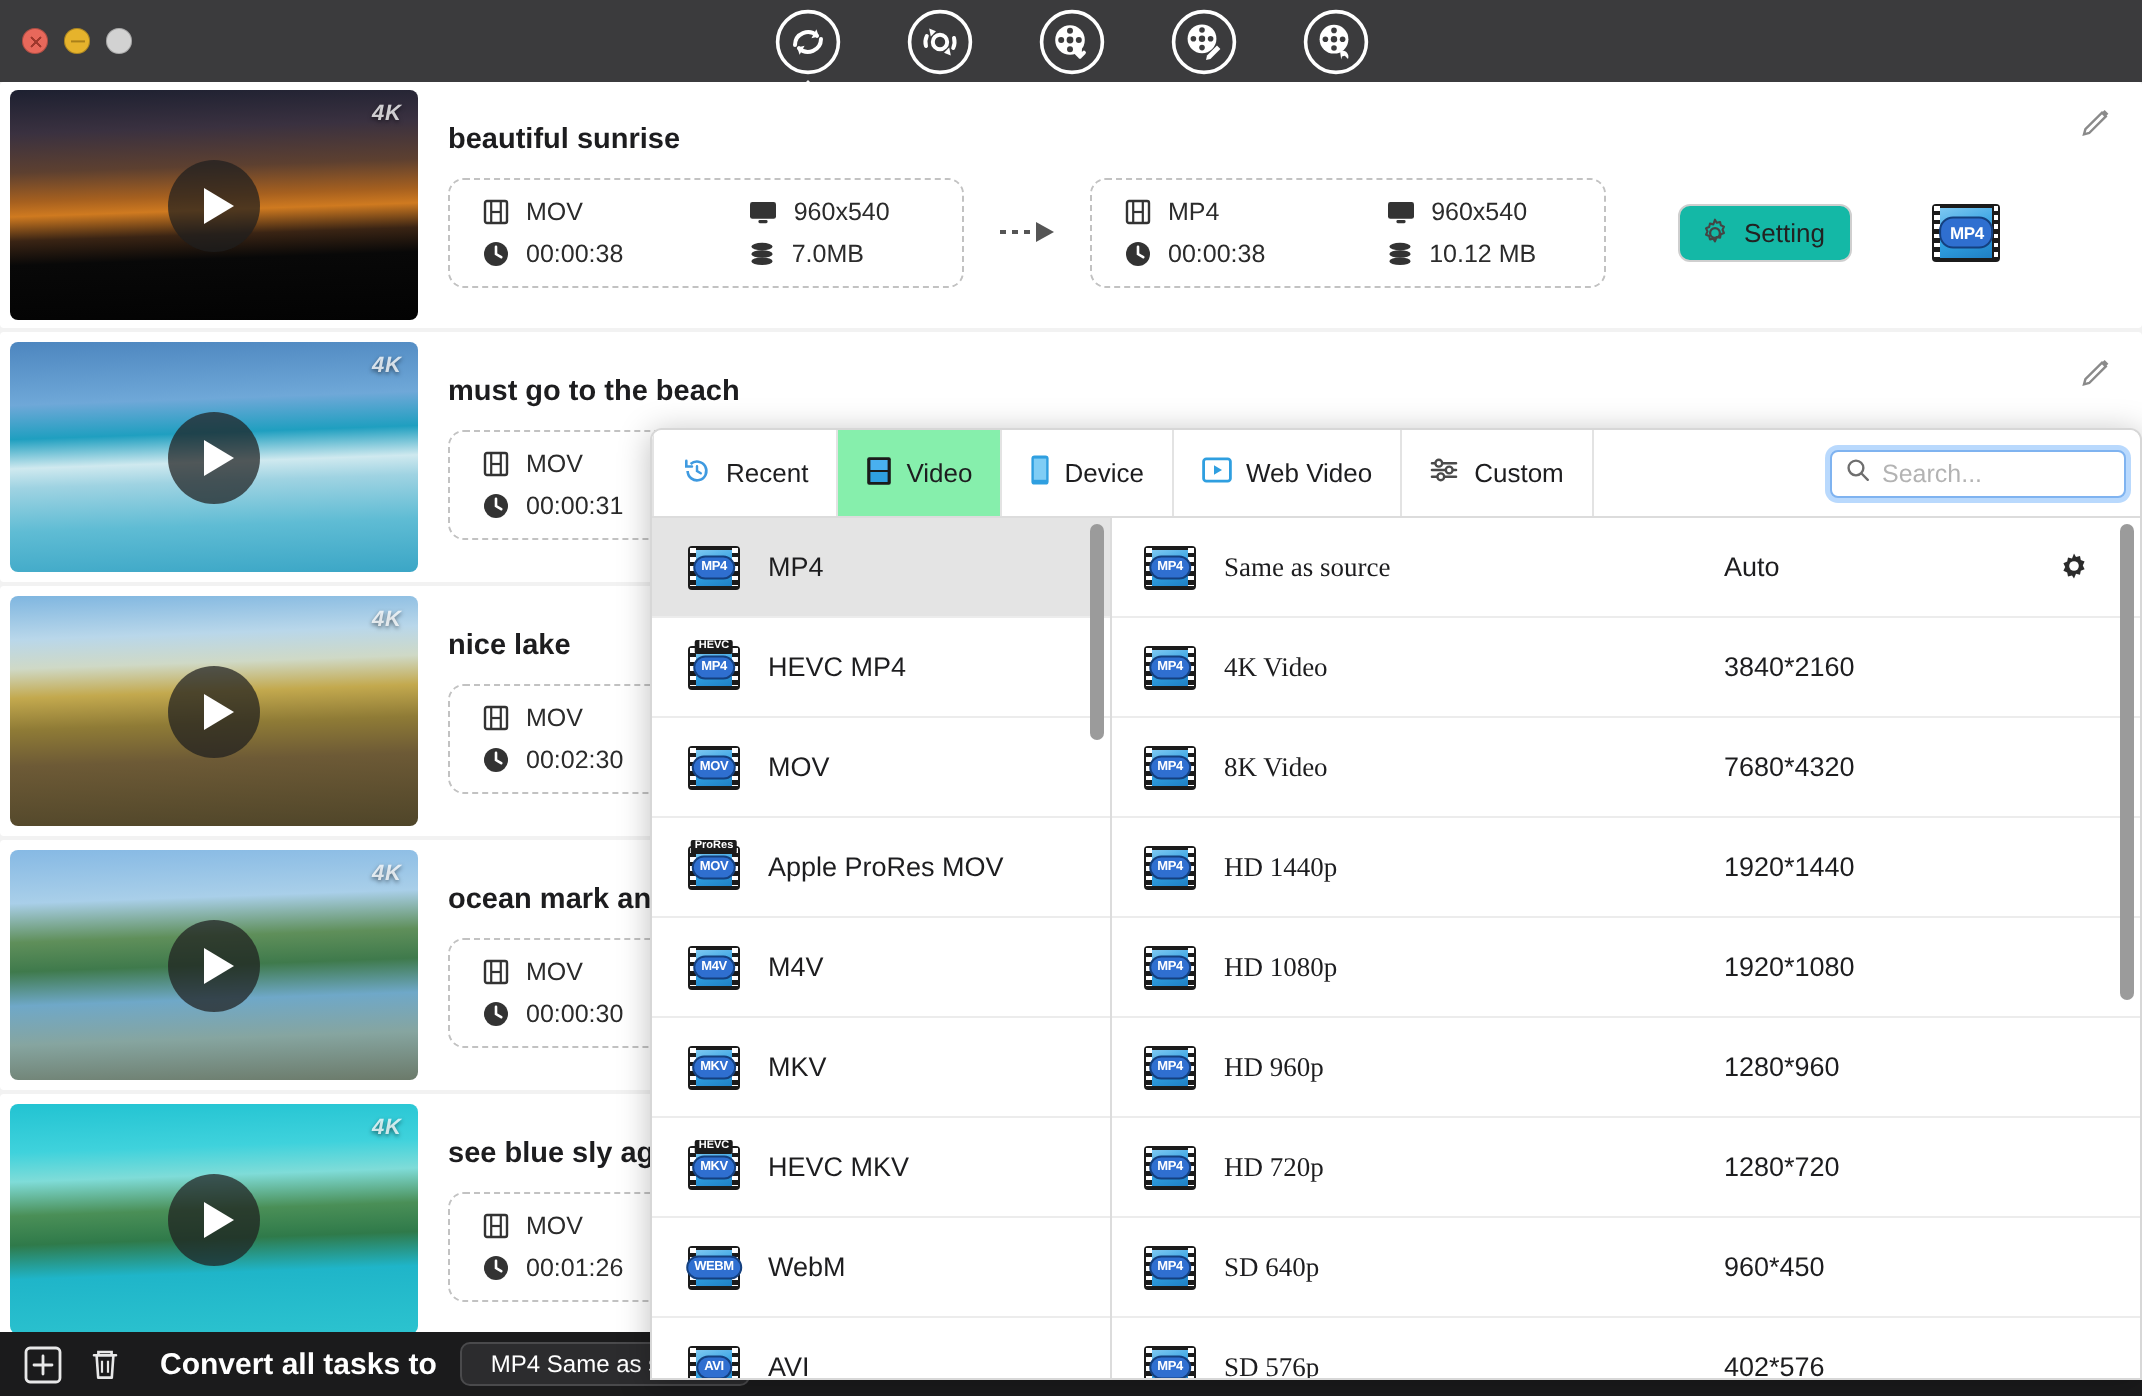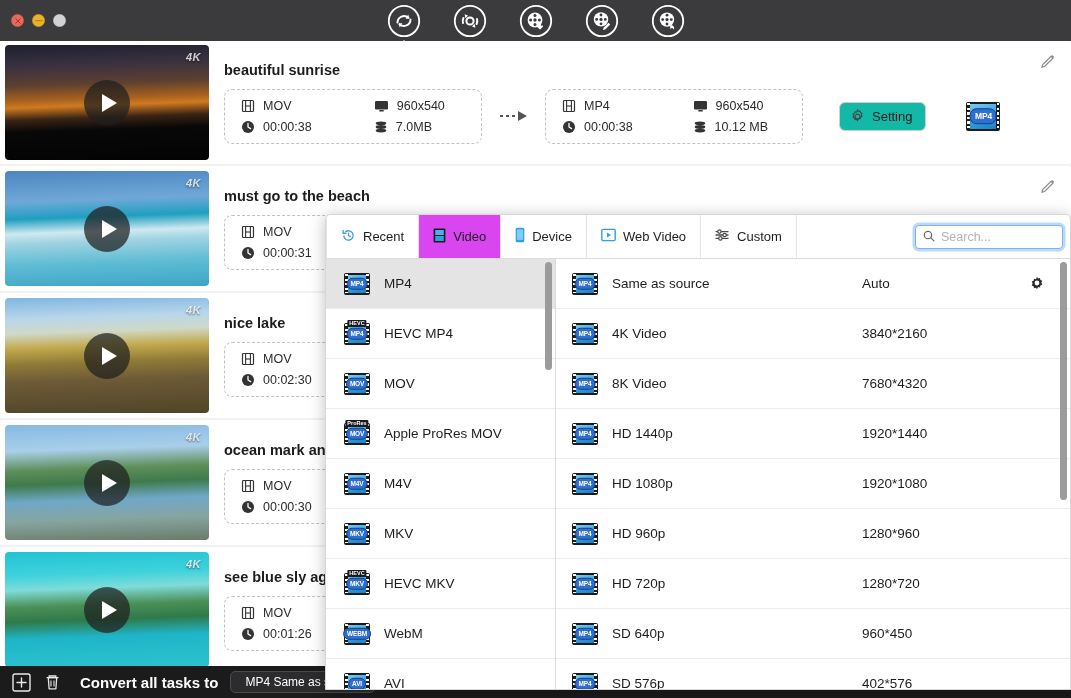--- a/index.html
+++ b/index.html
@@ -194,21 +194,21 @@
     position: relative;
   }
   .tab {
     display: flex; align-items: center; gap: 7px;
     padding: 0 14px;
     font-size: 13px; color: #1d1d1f;
     border-right: 1px solid #e3e3e3;
     cursor: default;
   }
   .tab:first-child { border-left: 1px solid #e3e3e3; }
-  .tab.active { background: #d946ef; }
+  .tab.active { background: #86efac; }
   .searchwrap {
     margin-left: auto;
     display: flex; align-items: center;
     padding-right: 7px;
   }
   .searchbox {
     width: 148px; height: 24px;
     border: 1px solid #7fb3f0;
     border-radius: 4px;
     background: #fff;
@@ -245,21 +245,21 @@
   .frow.sel { background: #e4e4e4; }
   .frow .flabel { font-size: 13.5px; color: #1d1d1f; margin-left: 14px; }
 
   .rrow {
     height: 50px;
     display: flex; align-items: center;
     border-bottom: 1px solid #ececec;
     padding: 0 20px 0 16px;
     cursor: default;
   }
-  .rrow .rname { font-size: 13.5px; color: #1d1d1f; margin-left: 14px; width: 250px; }
+  .rrow .rname { font-size: 13.5px; color: #1d1d1f; margin-left: 14px; width: 250px; font-family: Liberation Serif, serif; }
   .rrow .rres  { font-size: 13.5px; color: #1d1d1f; flex: 1; }
   .gear-cell { width: 26px; display: flex; justify-content: center; }
 
   .vscroll {
     position: absolute; top: 4px; right: 3px;
     width: 7px; border-radius: 4px;
     background: #9b9b9b;
   }
   .vscroll.left-sb  { height: 108px; top: 3px; }
   .vscroll.right-sb { height: 238px; top: 3px; }

